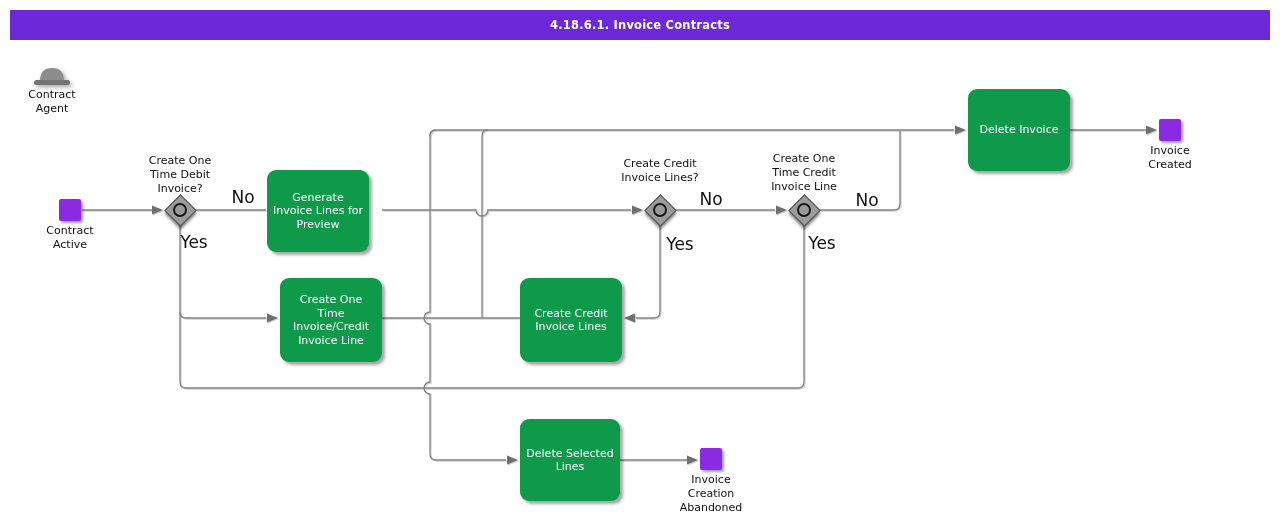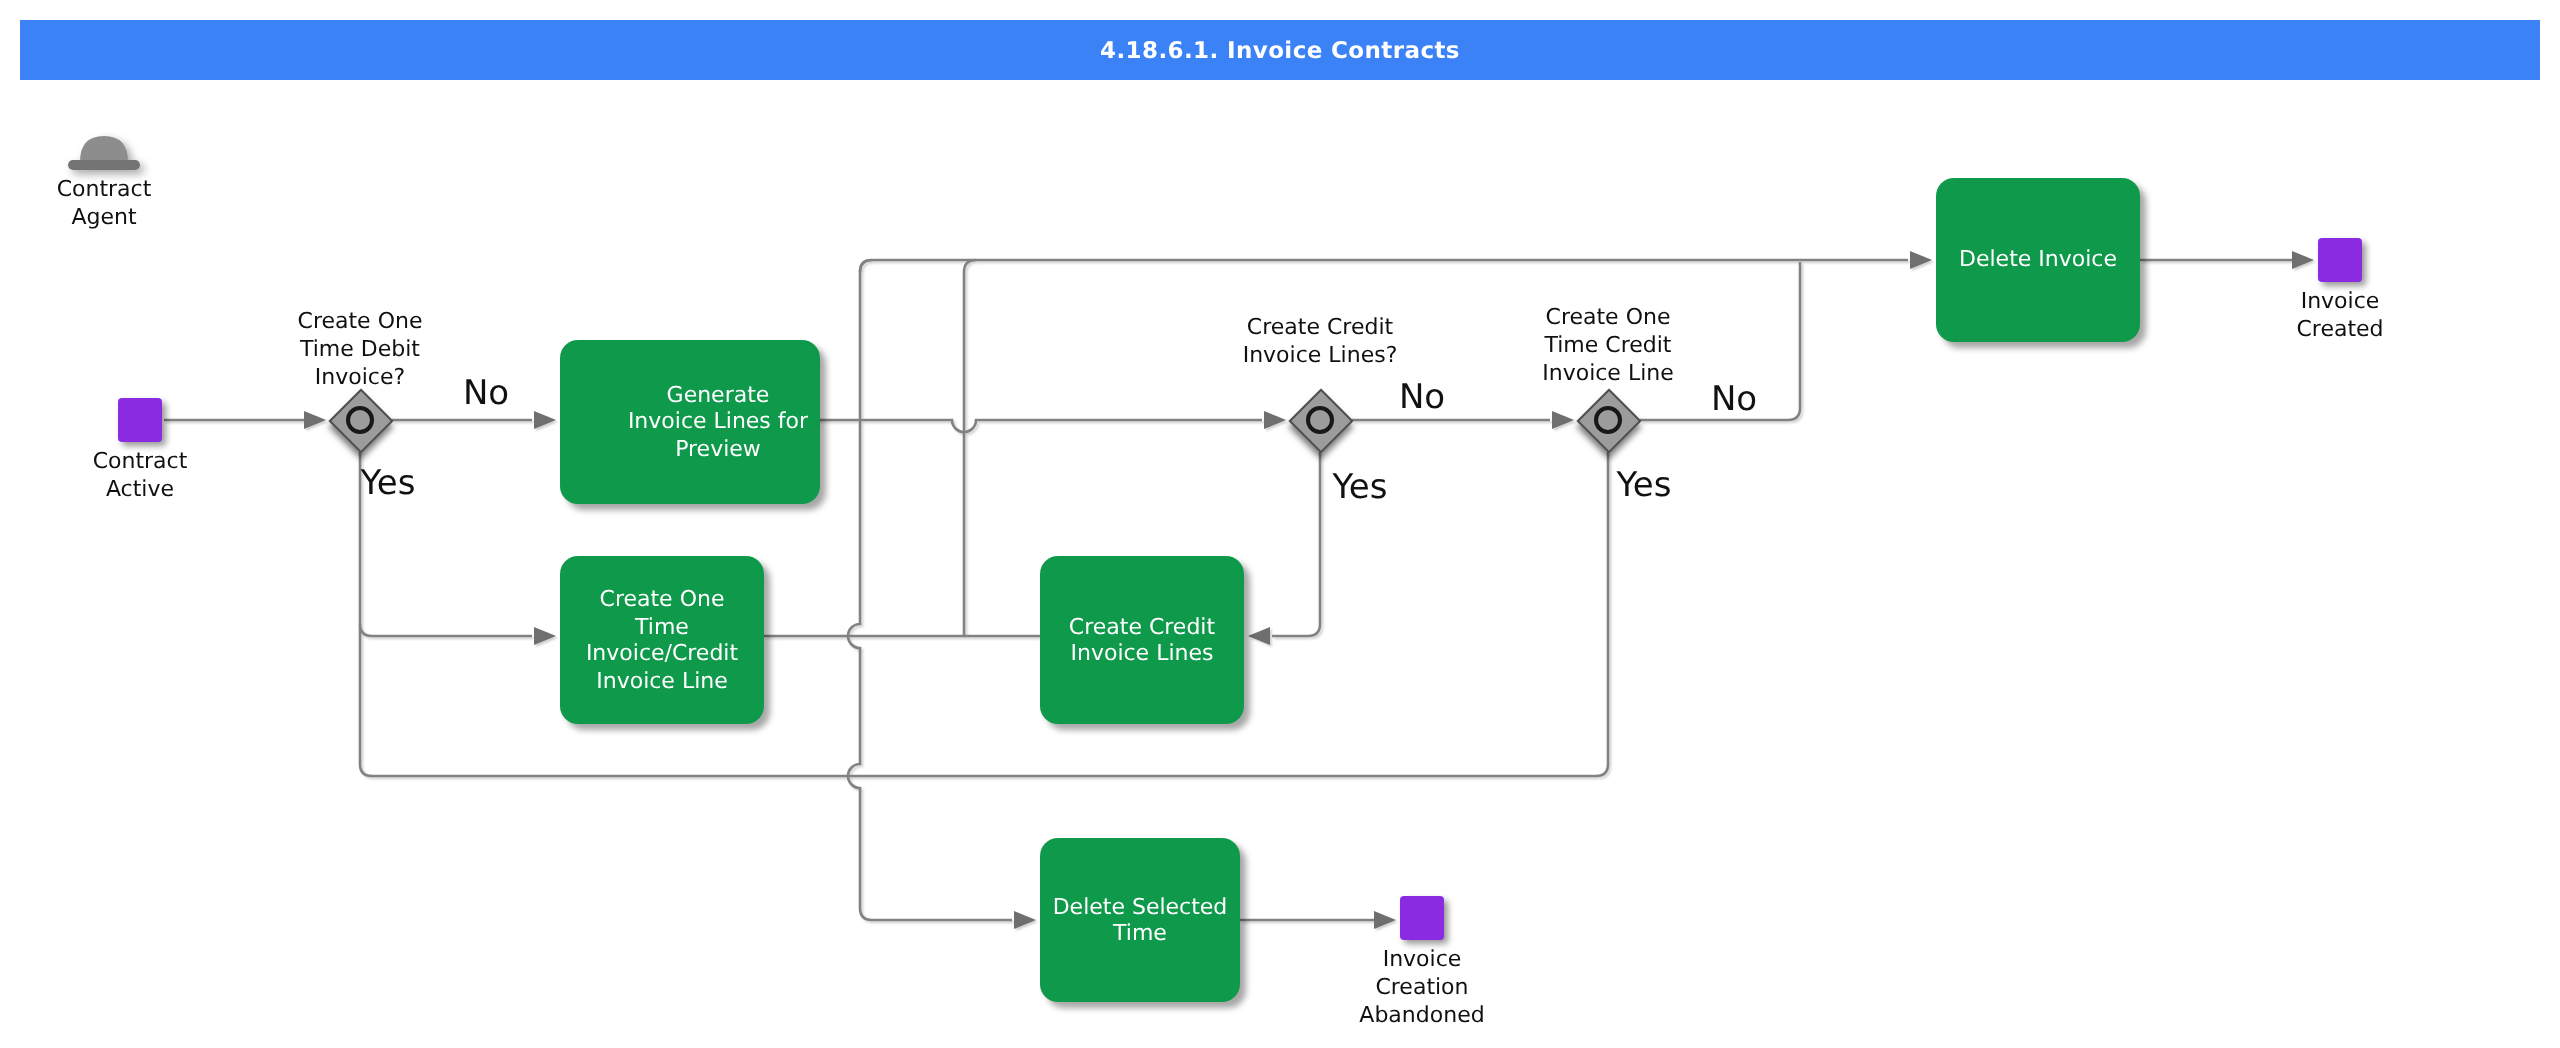--- a/index.html
+++ b/index.html
@@ -1,20 +1,20 @@
 <!DOCTYPE html>
 <html><head>
 <meta charset="utf-8">
 <style>
   html,body{margin:0;padding:0;background:#fff;}
   .canvas{position:relative;width:1280px;height:524px;background:#ffffff;
           font-family:"DejaVu Sans","Liberation Sans",sans-serif;overflow:hidden;}
 
   .titlebar{position:absolute;left:10px;top:10px;width:1260px;height:30px;
-            background:#3b82f6;color:#ffffff;display:flex;align-items:center;
+            background:#6d28d9;color:#ffffff;display:flex;align-items:center;
             justify-content:center;font-weight:bold;font-size:11.5px;letter-spacing:.2px;}
 
   .edges{position:absolute;left:0;top:0;
          filter:drop-shadow(1px 1px 0.5px rgba(0,0,0,0.18));}
   .edges path{stroke:#828282;stroke-width:1.3;fill:none;}
   .edges path.head{fill:#6f6f6f;stroke:none;}
 
   .task{position:absolute;background:#0E9A4A;border-radius:9px;color:#fff;
         font-size:11px;line-height:13.5px;display:flex;align-items:center;
         justify-content:center;text-align:center;white-space:pre-line;
@@ -147,21 +147,21 @@
   <div class="gateway" style="left:789px;top:195px;">
     <div class="shape"></div>
     <div class="ring"></div>
   </div>
   <div class="lbl" style="left:804px;top:152px;">Create One
 Time Credit
 Invoice Line</div>
   <span class="elbl" style="left:867px;top:194px;">No</span>
   <span class="elbl" style="left:822px;top:237px;">Yes</span>
 
-  <div class="task" style="left:280px;top:170px;width:102px;height:82px;padding-left:28px;">
+  <div class="task" style="left:267px;top:170px;width:102px;height:82px;">
     <span>Generate
 Invoice Lines for
 Preview</span>
   </div>
 
   <div class="task" style="left:280px;top:278px;width:102px;height:84px;">
     <span>Create One
 Time
 Invoice/Credit
 Invoice Line</span>
@@ -171,16 +171,16 @@
     <span>Create Credit
 Invoice Lines</span>
   </div>
 
   <div class="task" style="left:968px;top:89px;width:102px;height:82px;">
     <span>Delete Invoice</span>
   </div>
 
   <div class="task" style="left:520px;top:419px;width:100px;height:82px;">
     <span>Delete Selected
-Time</span>
+Lines</span>
   </div>
 
 </div>
 
 </body></html>

